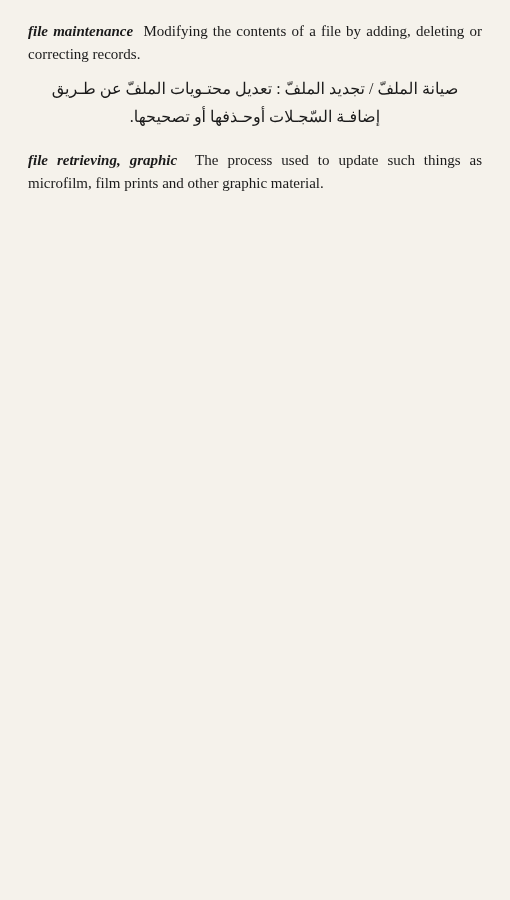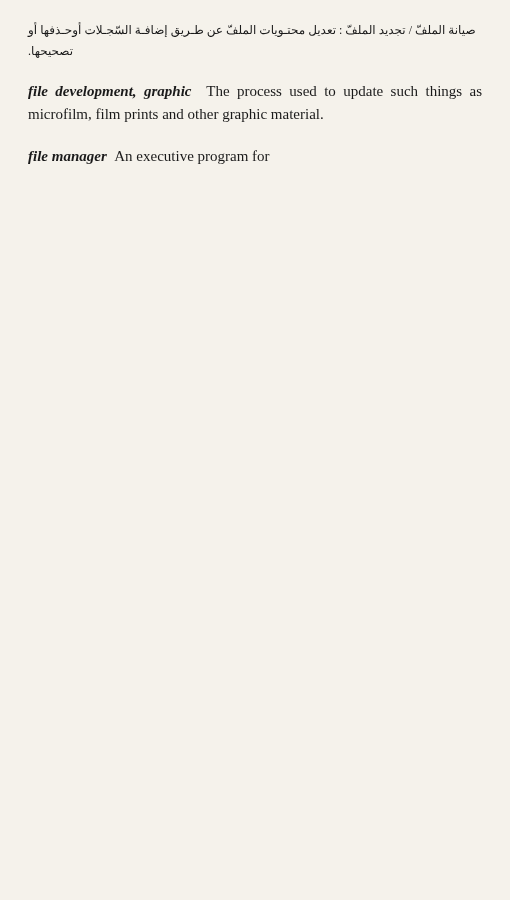--- a/index.html
+++ b/index.html
@@ -27,47 +27,45 @@
       text-align: justify;
       margin-bottom: 8px;
     }
 
     .term {
       font-weight: bold;
       font-style: italic;
     }
 
     .entry-arabic {
-      font-size: 12px;
+      font-size: 16px;
       line-height: 1.75;
-      text-align: left;
+      text-align: center;
       direction: rtl;
       margin-bottom: 4px;
       font-family: 'Times New Roman', serif;
     }
   </style>
 </head>
 <body>
 
 <div>
 
   <div class="entry">
+    <div class="entry-english">
+      <span class="term">file maintenance</span>
+      &nbsp;<span>Modifying the contents of a file by adding, deleting or correcting records.</span>
+    </div>
     <div class="entry-arabic">صيانة الملفّ / تجديد الملفّ : تعديل محتـويات الملفّ عن طـريق إضافـة السّجـلات أوحـذفها أو تصحيحها.</div>
   </div>
 
   <div class="entry">
     <div class="entry-english">
-      <span class="term">file development, graphic</span>
+      <span class="term">file retrieving, graphic</span>
       &nbsp;<span>The process used to update such things as microfilm, film prints and other graphic material.</span>
     </div>
   </div>
 
   <div class="entry">
   </div>
 
-  <div class="entry">
-    <div class="entry-english">
-      <span class="term">file manager</span>
-      &nbsp;<span>An executive program for</span>
-    </div>
-  </div>
 
 </div>
 
 </body></html>

